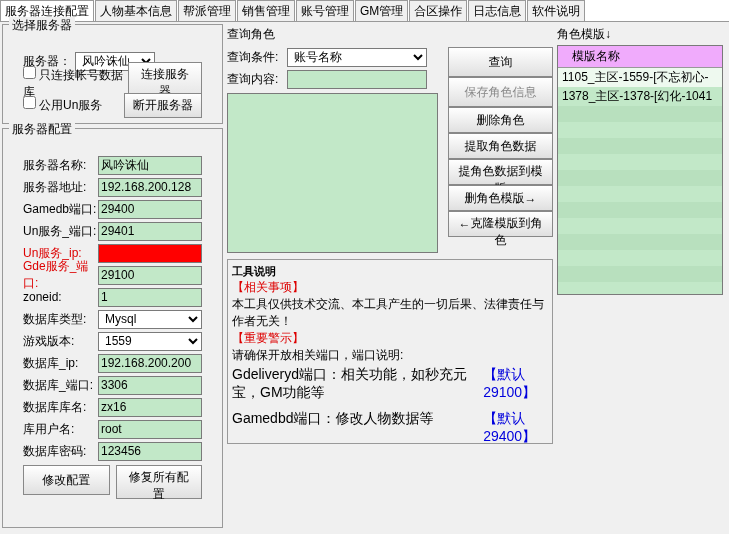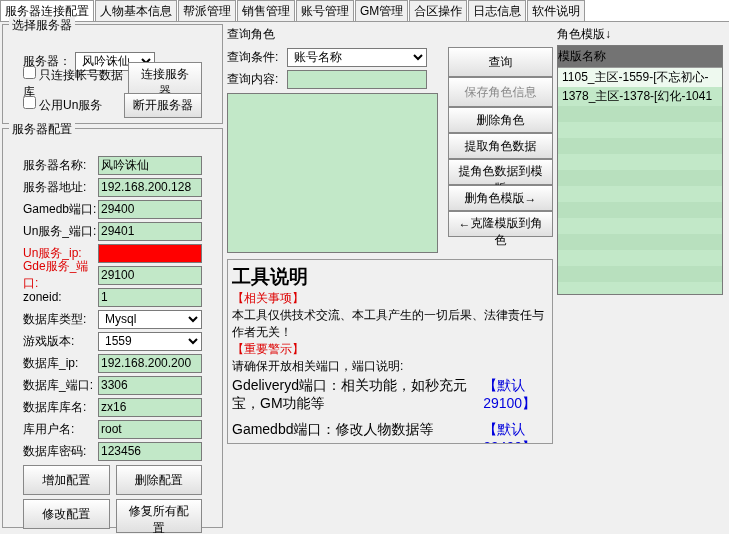--- a/index.html
+++ b/index.html
@@ -17,27 +17,27 @@
 .lbl { width: 75px; font-size: 12px; flex-shrink: 0; }
 .lbl.red { color: #d00; }
 input[type=text], select { border: 1px solid #7a7a7a; height: 19px; font-size: 12px; padding: 0 2px; background: #c2e8c8; flex: 1; width: 100%; }
 input.red-bg { background: #ff0000; }
 input[type=checkbox] { margin-right: 3px; }
 .btn { border: 1px solid #888; background: linear-gradient(#fff,#e0e0e0); padding: 3px 8px; font-size: 12px; cursor: pointer; min-height: 22px; }
 .btn-row { display: flex; gap: 6px; margin: 4px 0; }
 .btn-col { display: flex; flex-direction: column; padding-left: 10px; }
 .btn-col .btn { width: 105px; text-align: center; }
 .qarea { height: 160px; border: 1px solid #7a7a7a; background: #c2e8c8; margin-top: 4px; }
-.tool-title { font-weight: bold; font-size: 19px; }
+.tool-title { font-weight: bold; font-size: 11px; }
 .tool-red { color: #d00; }
 .tool-blue { color: #00d; }
 .tool-pane { border: 1px solid #999; padding: 4px; height: 185px; overflow: hidden; }
 .tool-line { font-size: 14px; margin: 2px 0; display: flex; }
 .template-list { border: 1px solid #7a7a7a; background: #c2e8c8; height: 250px; overflow: auto; font-size: 12px; }
-.template-list .hdr { background: #737373; border-bottom: 1px solid #999; padding: 2px 0; }
+.template-list .hdr { background: #f0abfc; border-bottom: 1px solid #999; padding: 2px 14px; }
 .template-list .itm { padding: 1px 4px; white-space: nowrap; }
 .template-list .stripe { height: 16px; }
 .template-list .stripe:nth-child(odd) { background: #b8e0be; }
 .mid-top { display: flex; }
 .mid-top-left { flex: 1; }
 select.norm { background: #fff; }
 .tool-line .t1 { width: 310px; }
 .tool-line .t2 { width: 80px; }
 </style>
 </head>
@@ -127,24 +127,20 @@
           <div class="row">
             <span class="lbl">库用户名:</span>
             <input type="text" value="root" style="">
           </div>
           <div class="row">
             <span class="lbl">数据库密码:</span>
             <input type="text" value="123456" style="">
           </div>
         </div>
       <div class="btn-row">
-        <button class="btn" style="flex:1;height:30px;">增加配置</button>
-        <button class="btn" style="flex:1;height:30px;">删除配置</button>
-      </div>
-      <div class="btn-row">
         <button class="btn" style="flex:1;height:30px;font-family:Liberation Mono, monospace;">修改配置</button>
         <button class="btn" style="flex:1;height:34px;">修复所有配置</button>
       </div>
     </div>
   </div>
 
   <div class="mid">
     <div style="margin:2px 0;">查询角色</div>
     <div class="mid-top">
       <div class="mid-top-left">

